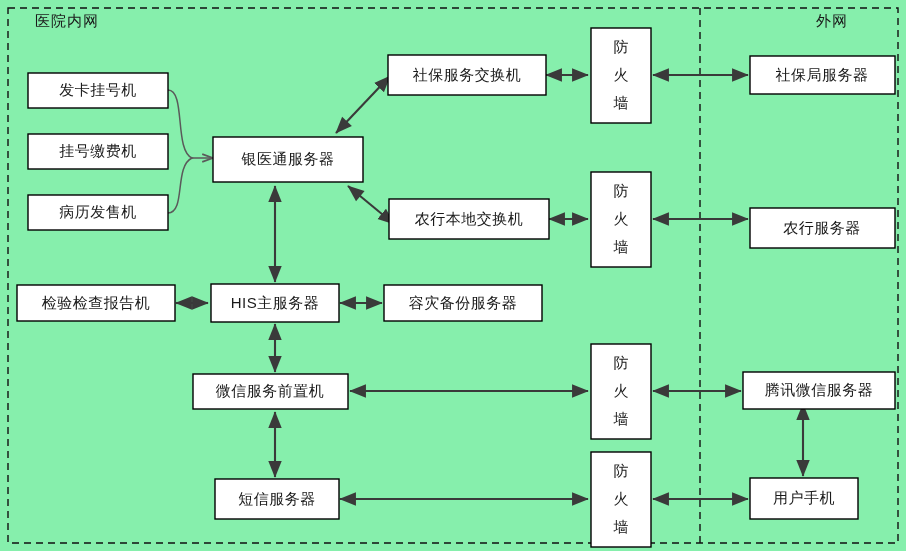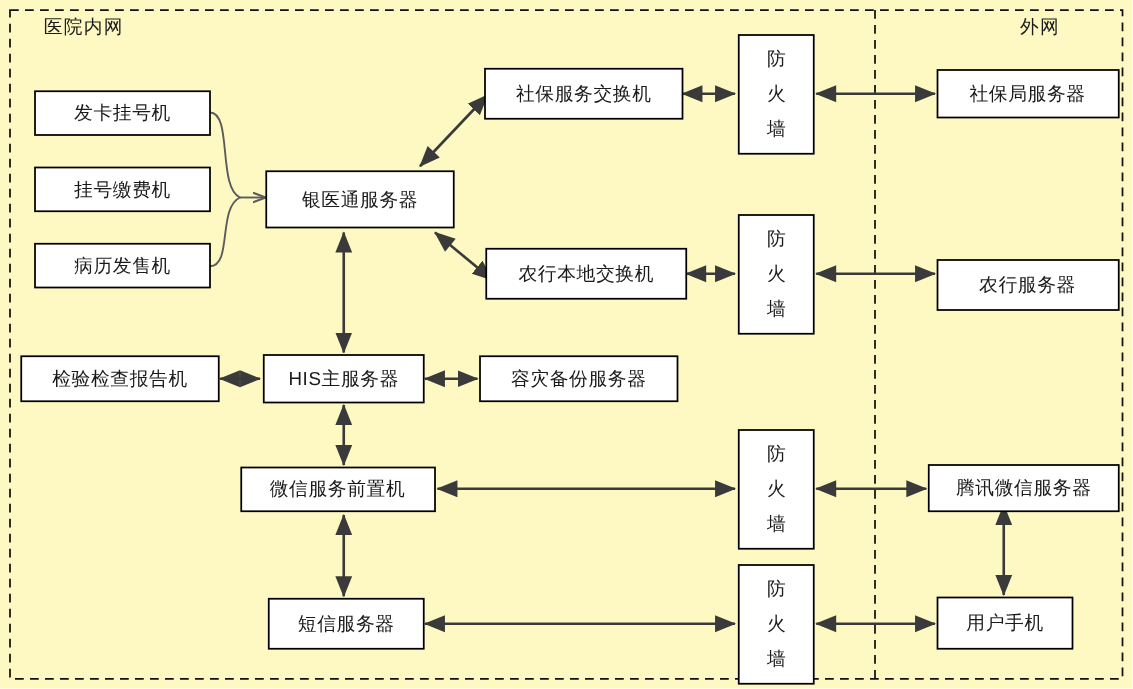--- a/index.html
+++ b/index.html
@@ -5,21 +5,21 @@
 <style>
   html, body {
     margin: 0;
     padding: 0;
     background: #ffffff;
   }
   #diagram-root {
     position: relative;
     width: 906px;
     height: 551px;
-    background: #fef9c3;
+    background: #86efac;
     font-family: "Liberation Sans", "DejaVu Sans", sans-serif;
     overflow: hidden;
   }
   svg#topology {
     display: block;
     width: 906px;
     height: 551px;
   }
   .node-box {
     fill: #ffffff;

